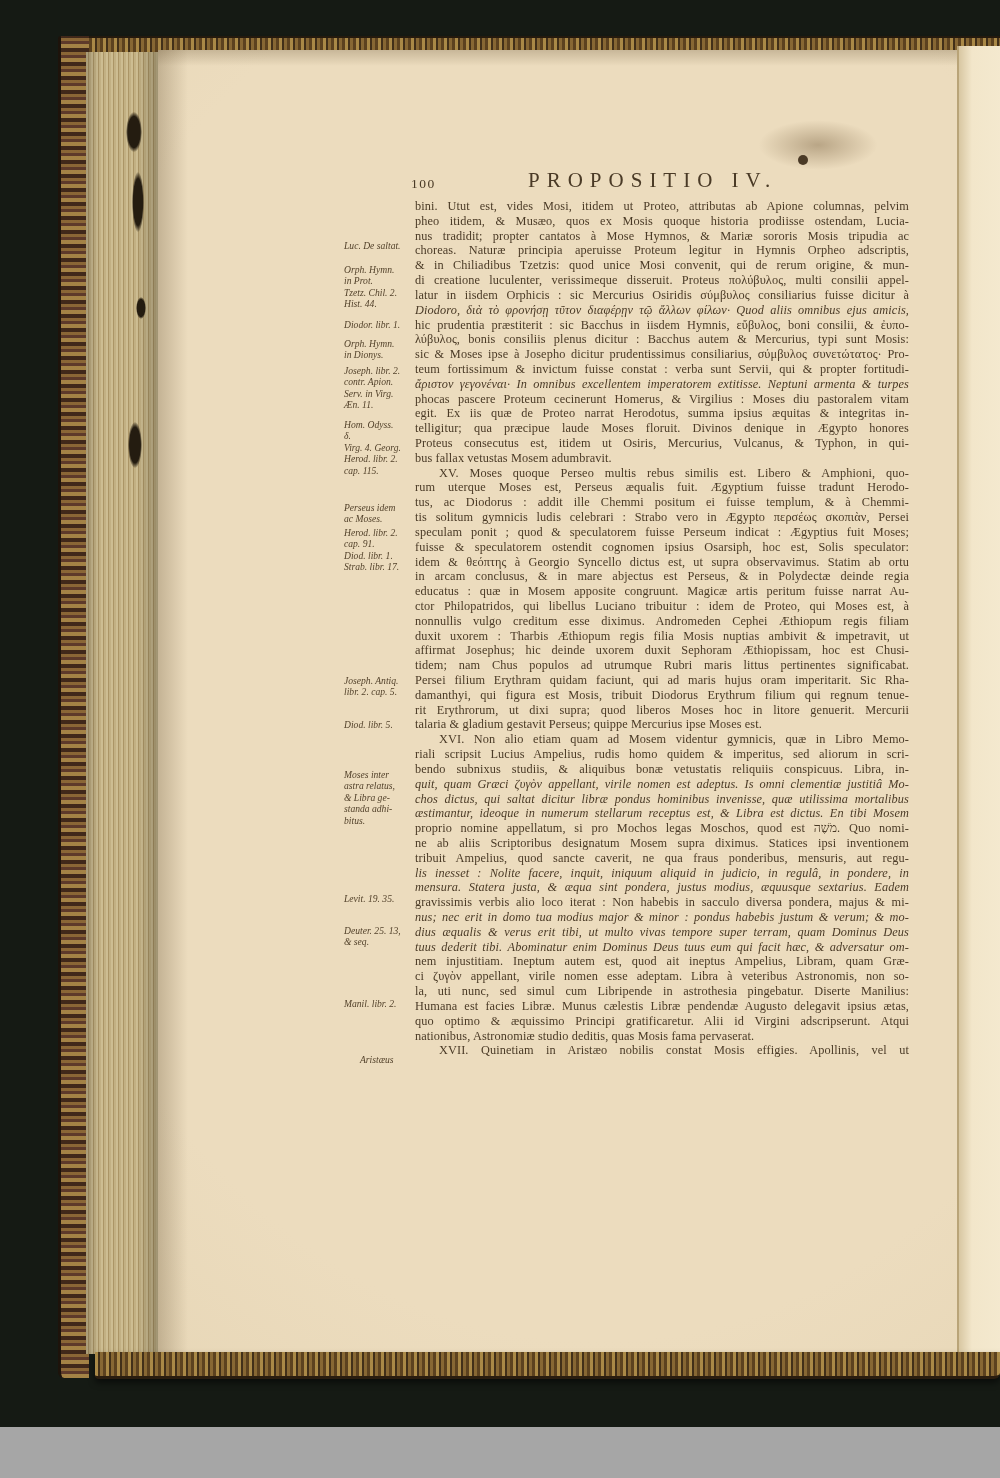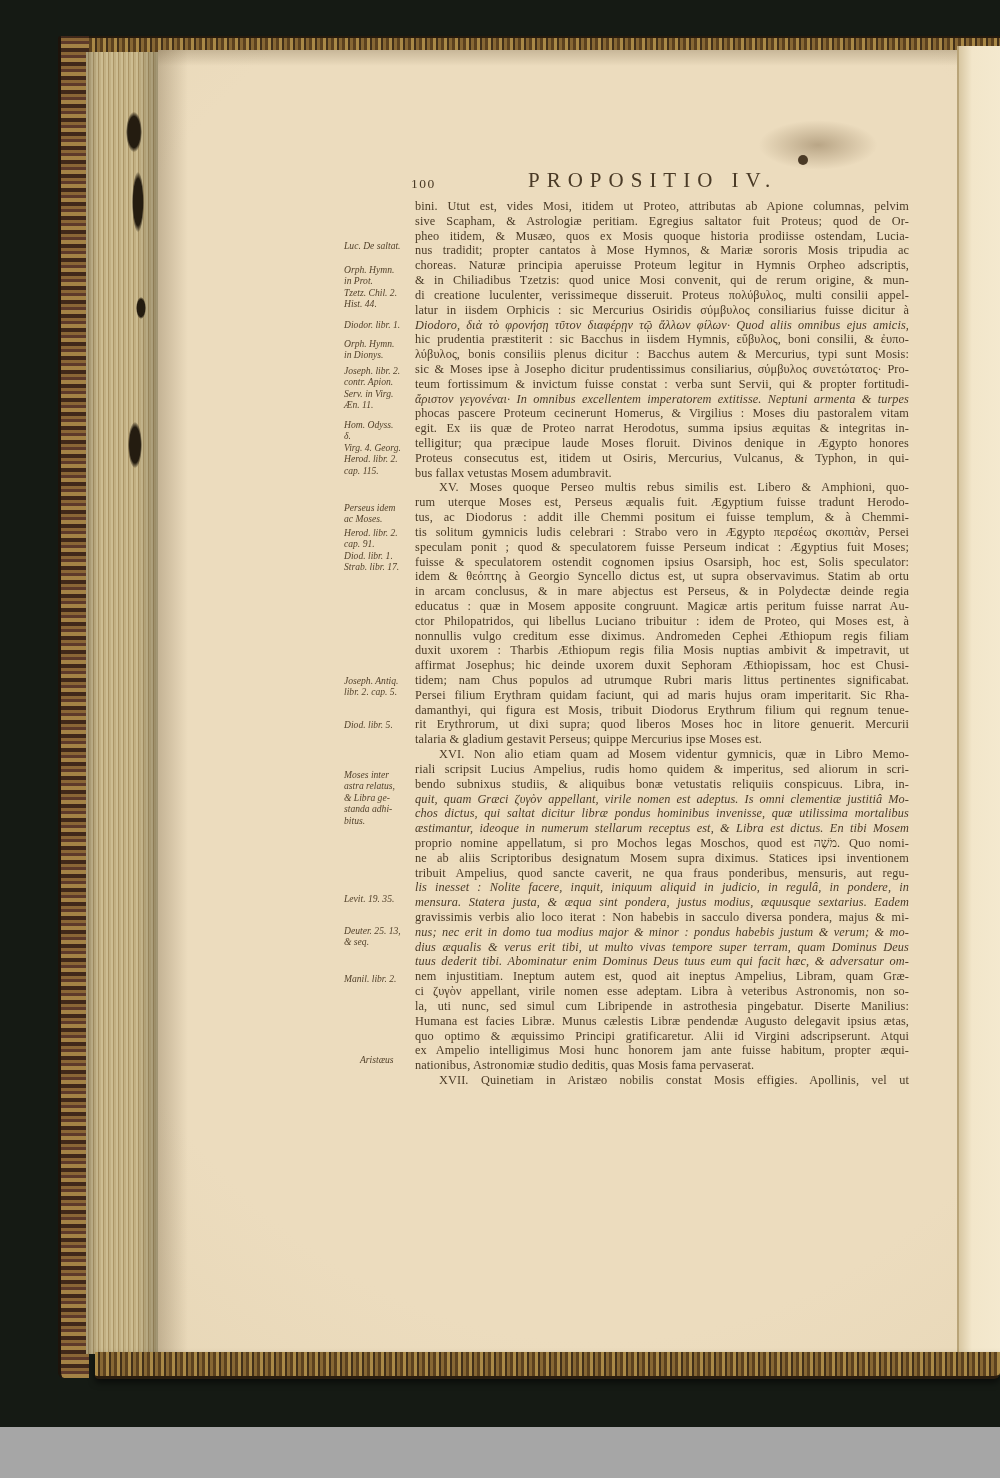--- a/index.html
+++ b/index.html
@@ -161,27 +161,26 @@
 libr. 2. cap. 5.</div>
       <div class="mn" style="top:719px;">Diod. libr. 5.</div>
       <div class="mn it" style="top:769px;">Moses inter
 astra relatus,
 &amp; Libra ge-
 standa adhi-
 bitus.</div>
       <div class="mn" style="top:893px;">Levit. 19. 35.</div>
       <div class="mn" style="top:925px;">Deuter. 25. 13,
 &amp; seq.</div>
-      <div class="mn" style="top:973px;">Manil. libr. 2.</div>
+      <div class="mn" style="top:998px;">Manil. libr. 2.</div>
       <div class="mn it" style="top:1054px;margin-left:16px;">Aristæus</div>
     </div>
 
     <div class="bodyblock">
       <div class="ln">bini. Utut est, vides Mosi, itidem ut Proteo, attributas ab Apione columnas, pelvim</div>
-      <div class="ln">sive Scapham, &amp; Astrologiæ peritiam. Egregius saltator fuit Proteus; quod de Or-</div>
       <div class="ln">pheo itidem, &amp; Musæo, quos ex Mosis quoque historia prodiisse ostendam, Lucia-</div>
       <div class="ln">nus tradidit; propter cantatos à Mose Hymnos, &amp; Mariæ sororis Mosis tripudia ac</div>
       <div class="ln">choreas. Naturæ principia aperuisse Proteum legitur in Hymnis Orpheo adscriptis,</div>
       <div class="ln">&amp; in Chiliadibus Tzetzis: quod unice Mosi convenit, qui de rerum origine, &amp; mun-</div>
       <div class="ln">di creatione luculenter, verissimeque disseruit. Proteus πολύβυλος, multi consilii appel-</div>
       <div class="ln">latur in iisdem Orphicis : sic Mercurius Osiridis σύμβυλος consiliarius fuisse dicitur à</div>
       <div class="ln it">Diodoro, διὰ τὸ φρονήσῃ τῦτον διαφέρῃν τῷ ἄλλων φίλων· Quod aliis omnibus ejus amicis,</div>
       <div class="ln">hic prudentia præstiterit : sic Bacchus in iisdem Hymnis, εὔβυλος, boni consilii, &amp; ἐυπο-</div>
       <div class="ln">λύβυλος, bonis consiliis plenus dicitur : Bacchus autem &amp; Mercurius, typi sunt Mosis:</div>
       <div class="ln">sic &amp; Moses ipse à Josepho dicitur prudentissimus consiliarius, σύμβυλος συνετώτατος· Pro-</div>
@@ -223,21 +222,20 @@
       <div class="ln it">mensura. Statera justa, &amp; æqua sint pondera, justus modius, æquusque sextarius. Eadem</div>
       <div class="ln">gravissimis verbis alio loco iterat : Non habebis in sacculo diversa pondera, majus &amp; mi-</div>
       <div class="ln it">nus; nec erit in domo tua modius major &amp; minor : pondus habebis justum &amp; verum; &amp; mo-</div>
       <div class="ln it">dius æqualis &amp; verus erit tibi, ut multo vivas tempore super terram, quam Dominus Deus</div>
       <div class="ln it">tuus dederit tibi. Abominatur enim Dominus Deus tuus eum qui facit hæc, &amp; adversatur om-</div>
       <div class="ln">nem injustitiam. Ineptum autem est, quod ait ineptus Ampelius, Libram, quam Græ-</div>
       <div class="ln">ci ζυγὸν appellant, virile nomen esse adeptam. Libra à veteribus Astronomis, non so-</div>
       <div class="ln">la, uti nunc, sed simul cum Libripende in astrothesia pingebatur. Diserte Manilius:</div>
       <div class="ln">Humana est facies Libræ. Munus cælestis Libræ pendendæ Augusto delegavit ipsius ætas,</div>
       <div class="ln">quo optimo &amp; æquissimo Principi gratificaretur. Alii id Virgini adscripserunt. Atqui</div>
-      <div class="ln">ex Ampelio intelligimus Mosi hunc honorem jam ante fuisse habitum, propter æqui-</div>
       <div class="ln end">nationibus, Astronomiæ studio deditis, quas Mosis fama pervaserat.</div>
       <div class="ln ind">XVII.  Quinetiam in Aristæo nobilis constat Mosis effigies. Apollinis, vel ut</div>
     </div>
   </div>
 
   <div class="band">
     
   </div>
 
 </div>

